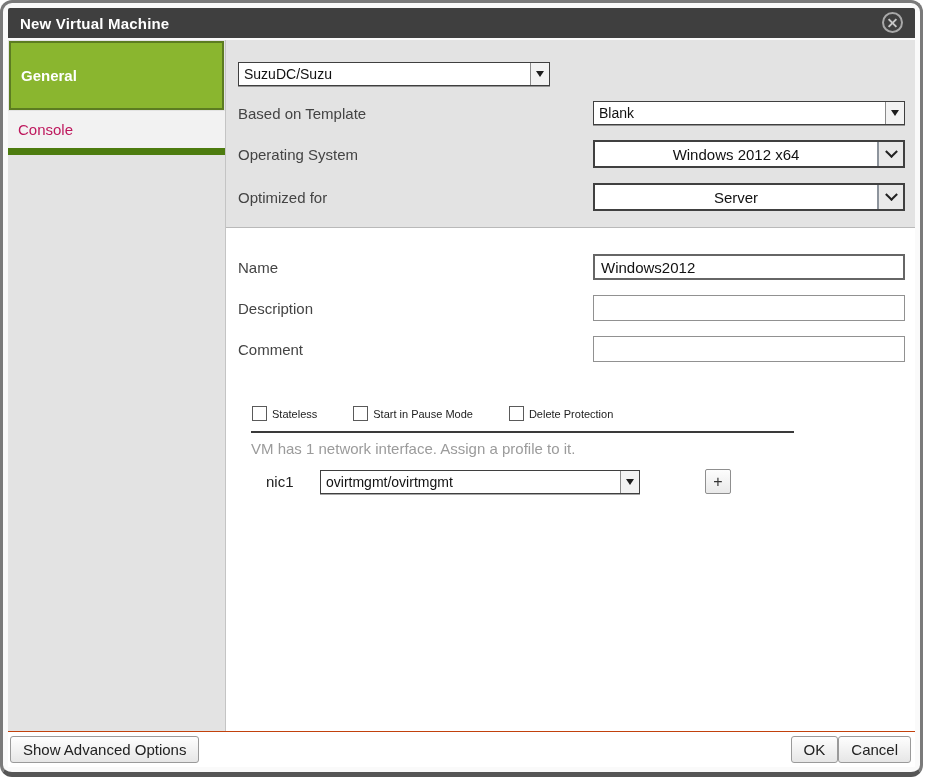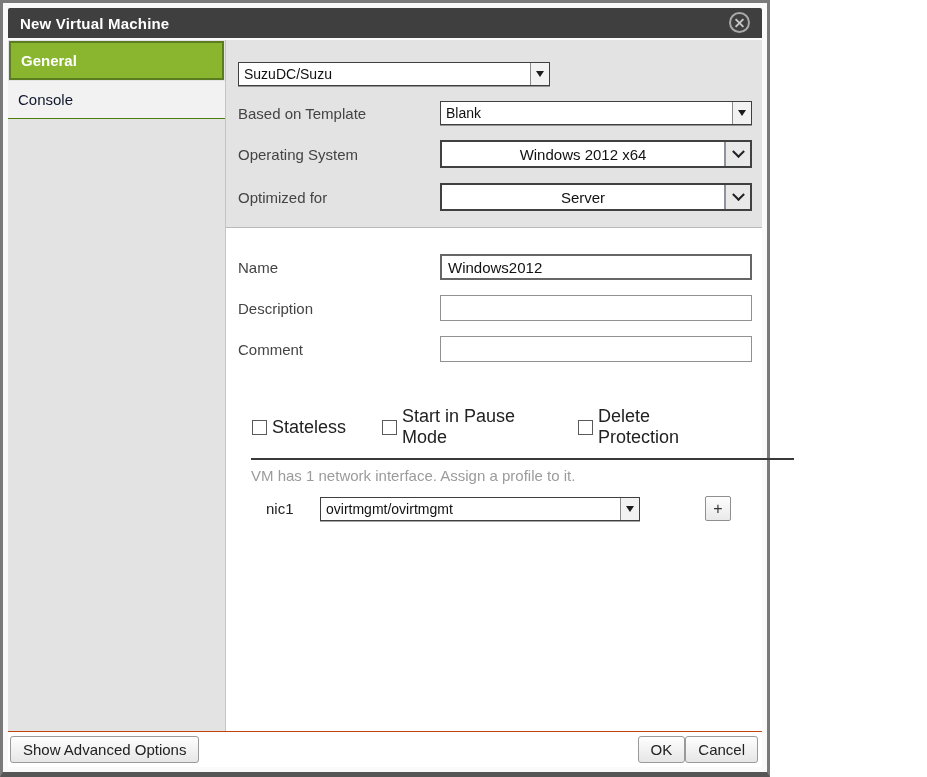--- a/index.html
+++ b/index.html
@@ -1,23 +1,23 @@
 <!DOCTYPE html>
 <html><head>
 <meta charset="utf-8">
 <style>
   * { box-sizing: border-box; margin: 0; padding: 0; }
   html, body { width: 927px; height: 777px; background: #ffffff; }
   body { font-family: "Liberation Sans", "DejaVu Sans", sans-serif; color: #333; }
 
   .frame {
-    width: 770px; height: 777px;
+    width: 923px; height: 777px;
     border: 3px solid #7a7a7a;
     border-bottom: 5px solid #565656;
-    border-radius: 0;
+    border-radius: 12px;
     background: #fafafa;
     padding: 5px;
     display: flex; flex-direction: column;
   }
 
   
   .titlebar {
     height: 30px; flex: 0 0 30px;
     background: #3f3f3f;
     border-radius: 2px 2px 0 0;
@@ -44,32 +44,32 @@
 
   
   .body { flex: 1 1 auto; display: flex; min-height: 0; }
 
   .sidebar {
     width: 218px; flex: 0 0 218px;
     background: #e3e3e3;
     border-right: 1px solid #c4c4c4;
   }
   .side-item {
-    font-size: 15px; padding: 9px 10px; cursor: pointer;
+    font-size: 15px; padding: 24px 10px; cursor: pointer;
   }
   .side-item.selected {
     background: #8ab62f;
     border: 2px solid #5c7c21;
     color: #ffffff; font-weight: bold;
     margin: 1px;
   }
   .side-item.normal {
     background: #f2f2f2;
-    color: #0f172a;
-    border-bottom: 1px solid #4d7c0f;
+    color: #be185d;
+    border-bottom: 7px solid #4d7c0f;
     padding: 10px 10px;
   }
 
   .main { flex: 1 1 auto; display: flex; flex-direction: column; min-width: 0; }
 
   .top-section {
     flex: 0 0 188px;
     background: #e3e3e3;
     padding: 22px 10px 0 12px;
     border-bottom: 1px solid #b9b9b9;
@@ -137,21 +137,21 @@
   }
   .text-input.strong { border: 2px solid #666666; }
 
   
   .checkbox-row { display: flex; align-items: center; margin: 44px 0 0 14px; }
   .cb-group { display: flex; align-items: center; margin-right: 36px; cursor: pointer; }
   .cb-box {
     width: 15px; height: 15px; background: #fff;
     border: 1px solid #5a5a5a; margin-right: 5px; flex: 0 0 15px;
   }
-  .cb-label { font-size: 18px; color: #222; }
+  .cb-label { font-size: 11px; color: #222; }
 
   .divider {
     margin: 10px 0 7px 13px; width: 543px;
     border-top: 2px solid #3a3a3a;
   }
   .helper-text { margin-left: 13px; font-size: 15px; color: #9b9b9b; }
 
   .nic-row { display: flex; align-items: center; margin: 12px 0 0 28px; }
   .nic-label { font-size: 15px; color: #222; width: 54px; }
   .nic-combo { width: 320px; flex: 0 0 320px; }

